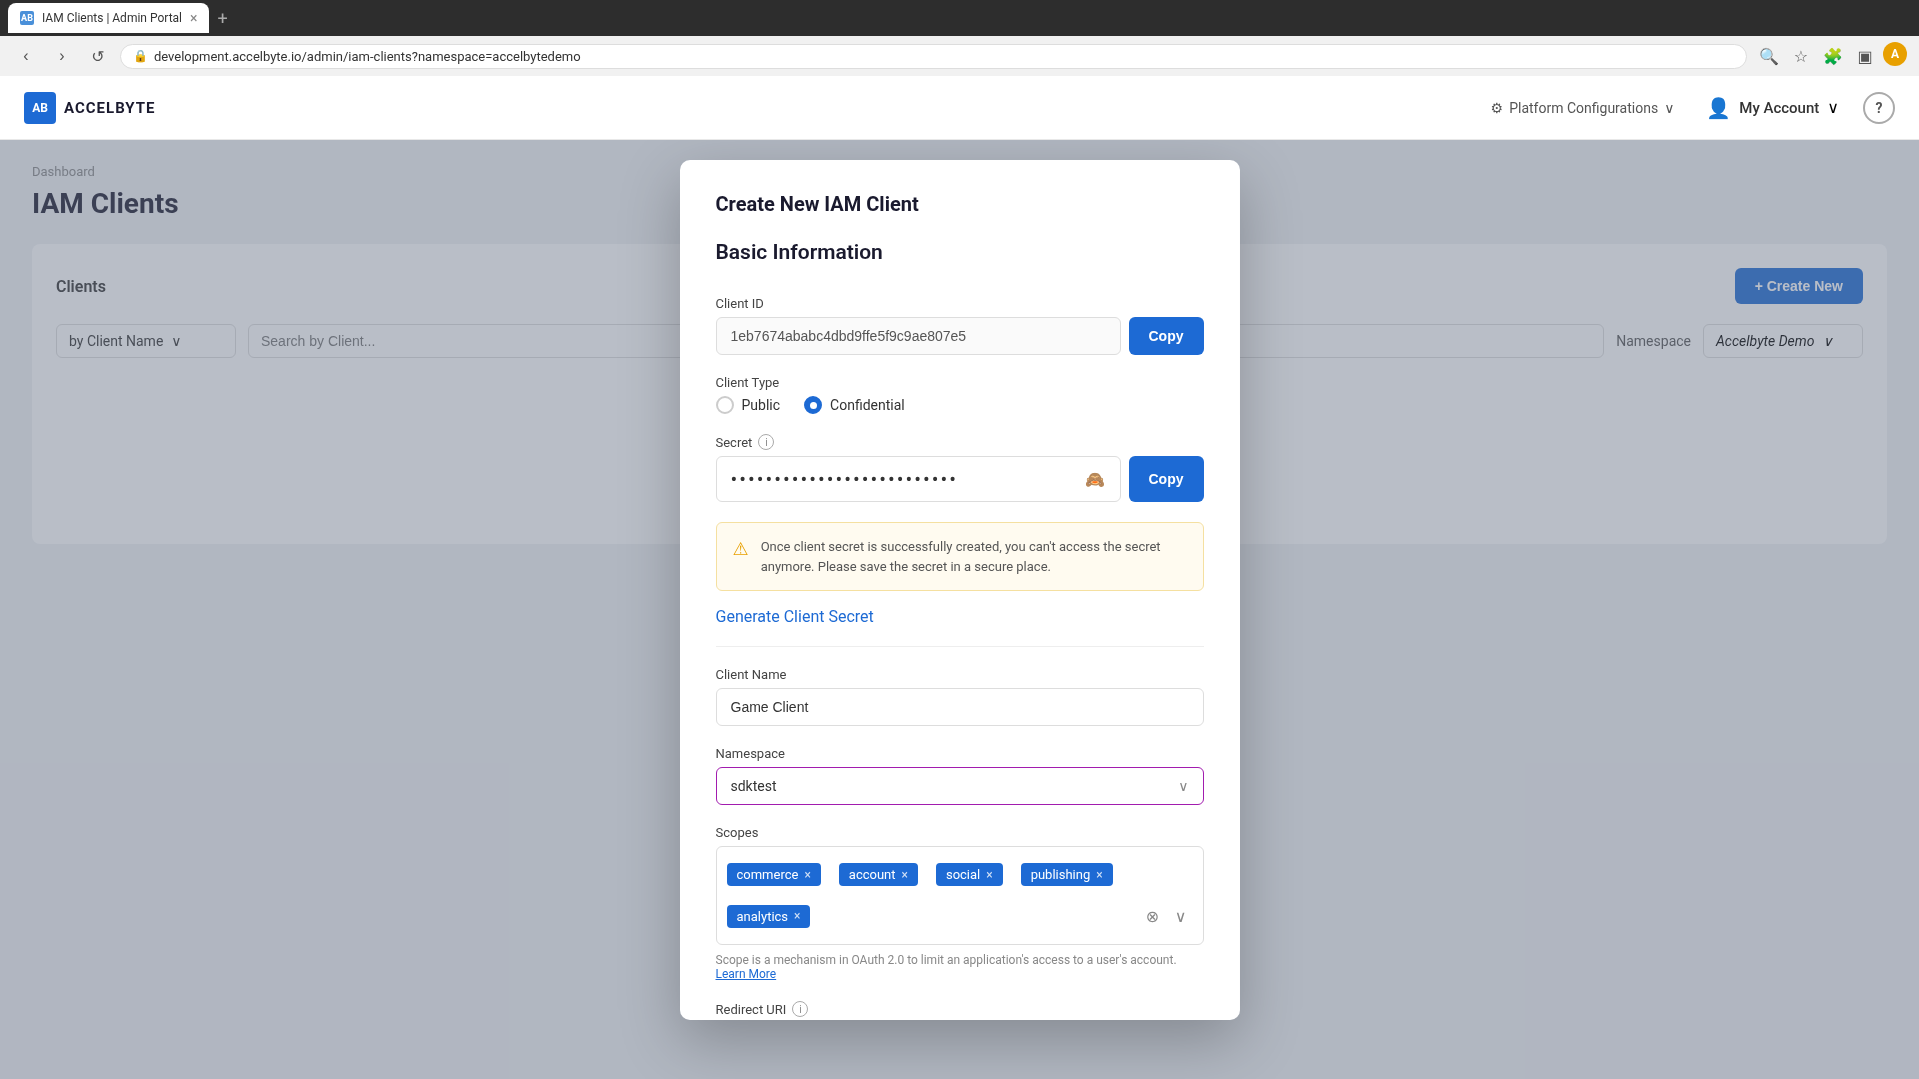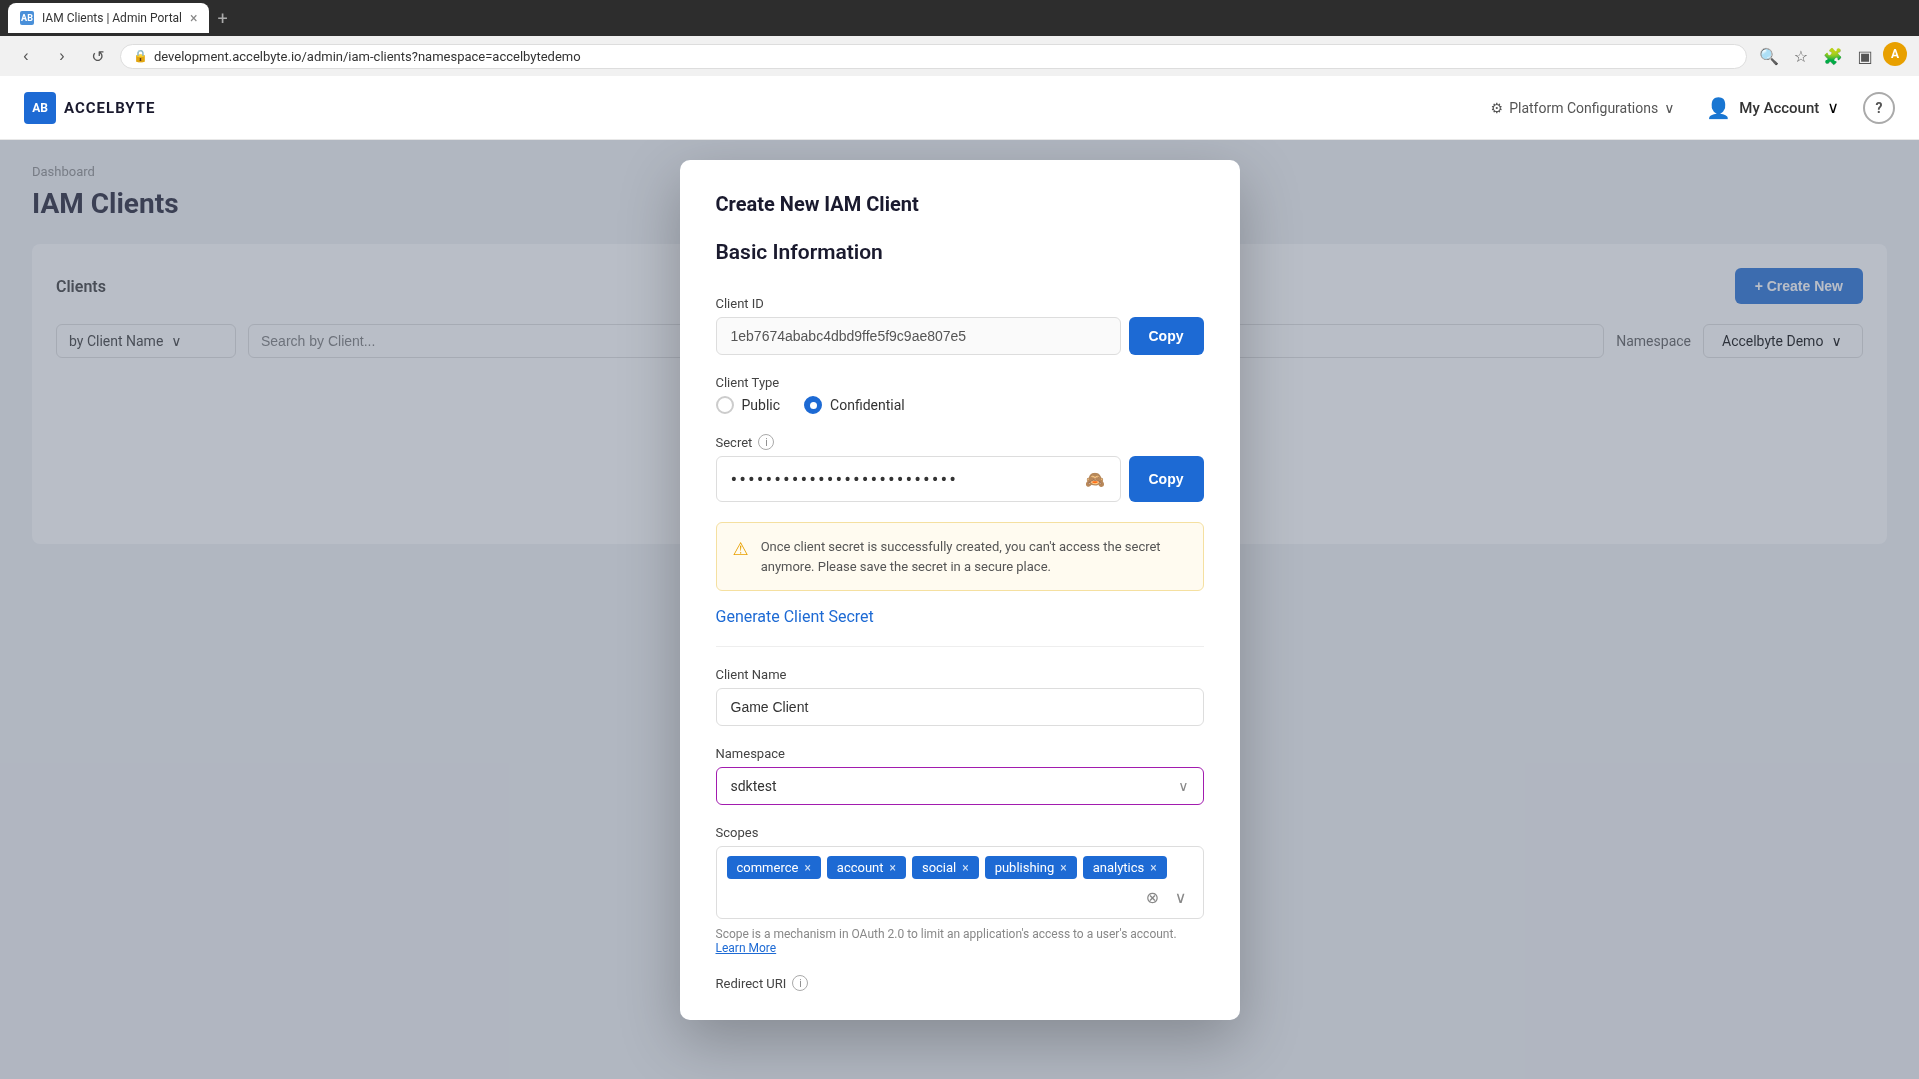--- a/index.html
+++ b/index.html
@@ -42,21 +42,21 @@
 
     .clients-panel { background: white; border-radius: 8px; padding: 24px; min-height: 300px; position: relative; }
     .clients-header { display: flex; align-items: center; justify-content: space-between; margin-bottom: 20px; }
     .clients-title { font-size: 16px; font-weight: 600; color: #333; }
     .create-new-btn { background: #1d6ad4; color: white; border: none; border-radius: 6px; padding: 10px 20px; font-size: 14px; font-weight: 600; cursor: pointer; display: flex; align-items: center; gap: 6px; }
     .filter-row { display: flex; align-items: center; gap: 12px; }
     .filter-select { border: 1px solid #ddd; border-radius: 6px; padding: 8px 12px; font-size: 14px; color: #333; background: white; cursor: pointer; display: flex; align-items: center; gap: 8px; min-width: 180px; }
     .search-input-wrap { flex: 1; }
     .search-input { width: 100%; border: 1px solid #ddd; border-radius: 6px; padding: 8px 12px; font-size: 14px; color: #999; }
     .namespace-label { font-size: 14px; color: #555; }
-    .namespace-select { border: 1px solid #ddd; border-radius: 6px; padding: 8px 18px; font-size: 14px; background: white; min-width: 160px; display: flex; align-items: center; gap: 8px; }
+    .namespace-select { border: 1px solid #ddd; border-radius: 6px; padding: 8px 12px; font-size: 14px; background: white; min-width: 160px; display: flex; align-items: center; gap: 8px; font-style: italic; }
 
     
     .overlay { position: absolute; top: 0; left: 0; right: 0; bottom: 0; background: rgba(100, 110, 130, 0.45); z-index: 100; display: flex; justify-content: center; padding-top: 20px; }
     .modal { background: white; border-radius: 10px; width: 560px; max-height: 860px; overflow-y: auto; padding: 32px 36px; position: relative; box-shadow: 0 20px 60px rgba(0,0,0,0.25); }
     .modal-title { font-size: 20px; font-weight: 700; color: #1a1a2e; margin-bottom: 24px; }
     .section-title { font-size: 21px; font-weight: 600; color: #1a1a2e; margin-bottom: 20px; padding-bottom: 12px; }
     .field-group { margin-bottom: 20px; }
     .field-label { font-size: 13px; color: #444; margin-bottom: 6px; display: flex; align-items: center; gap: 6px; }
     .info-icon { width: 16px; height: 16px; border: 1px solid #aaa; border-radius: 50%; display: flex; align-items: center; justify-content: center; font-size: 10px; color: #888; cursor: pointer; }
     .input-with-btn { display: flex; gap: 8px; }
@@ -72,21 +72,21 @@
     .secret-dots { color: #333; font-size: 20px; letter-spacing: 2px; }
     .eye-icon { color: #aaa; cursor: pointer; font-size: 16px; }
     .warning-box { background: #fffbf0; border: 1px solid #f5e0a0; border-radius: 6px; padding: 14px 16px; display: flex; gap: 12px; margin-bottom: 16px; }
     .warning-icon { color: #e8a000; font-size: 18px; flex-shrink: 0; margin-top: 1px; }
     .warning-text { font-size: 13px; color: #555; line-height: 1.5; }
     .generate-link { color: #1d6ad4; font-size: 16px; cursor: pointer; text-decoration: none; }
     .divider { border: none; border-top: 1px solid #eee; margin: 20px 0; }
     .full-input { width: 100%; border: 1px solid #ddd; border-radius: 6px; padding: 10px 14px; font-size: 14px; color: #333; background: white; }
     .dropdown-input { width: 100%; border: 1px solid #a21caf; border-radius: 6px; padding: 10px 14px; font-size: 14px; color: #333; background: white; display: flex; align-items: center; justify-content: space-between; cursor: pointer; }
     .chevron-down { color: #888; font-size: 14px; }
-    .tags-container { display: flex; flex-wrap: wrap; gap: 6px; align-items: center; border: 1px solid #ddd; border-radius: 6px; padding: 9px 10px; background: white; }
+    .tags-container { display: flex; flex-wrap: wrap; gap: 18px; align-items: center; border: 1px solid #ddd; border-radius: 6px; padding: 16px 10px; background: white; }
     .tag { background: #1d6ad4; color: white; border-radius: 4px; padding: 4px 10px; font-size: 13px; display: flex; align-items: center; gap: 6px; }
     .tag-x { cursor: pointer; font-size: 12px; opacity: 0.8; }
     .tag-controls { display: flex; align-items: center; gap: 4px; margin-left: auto; }
     .tag-clear-btn { width: 24px; height: 24px; border: none; background: none; cursor: pointer; color: #888; font-size: 16px; display: flex; align-items: center; justify-content: center; border-radius: 50%; }
     .scope-hint { font-size: 12px; color: #888; margin-top: 8px; }
     .scope-hint-link { color: #1d6ad4; }
   </style>
 </head>
 <body>
 

